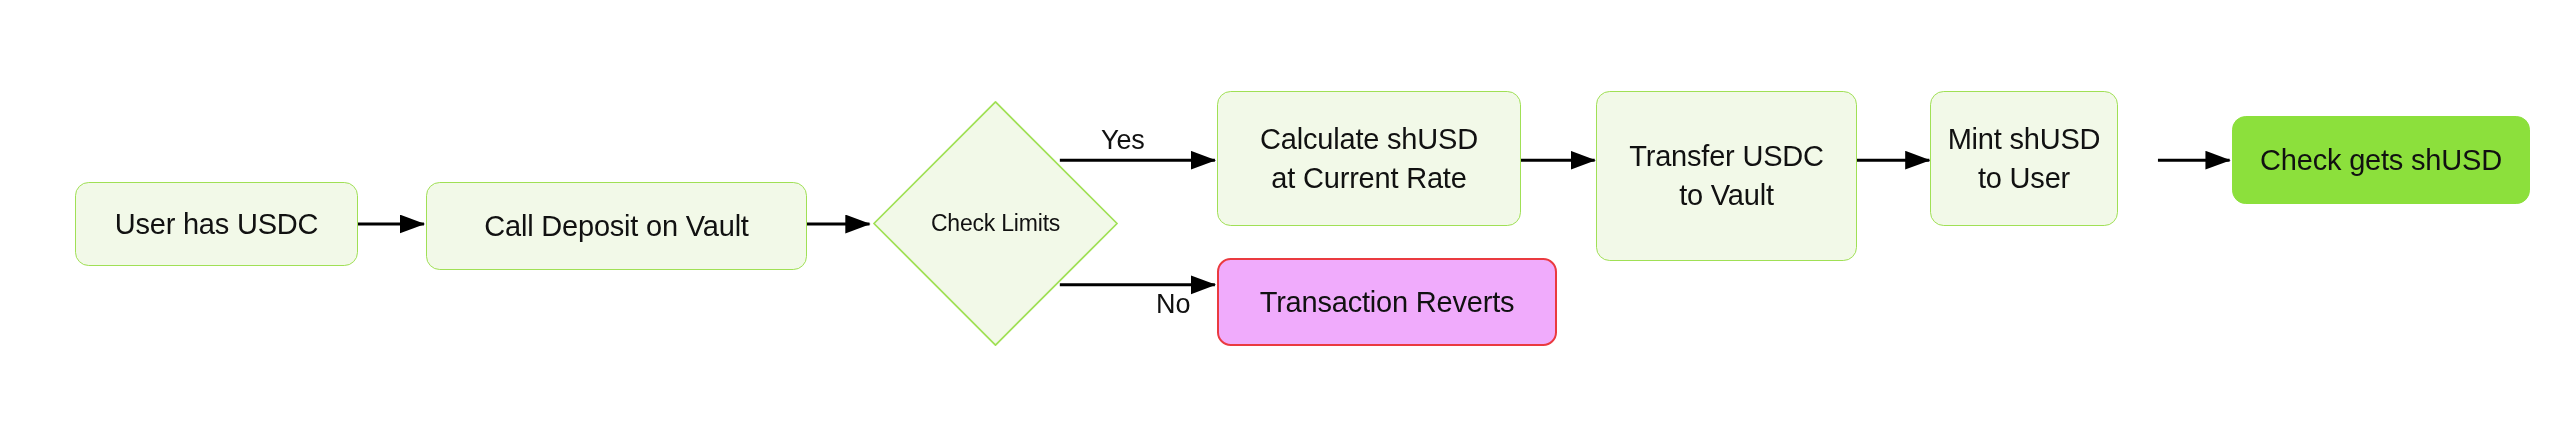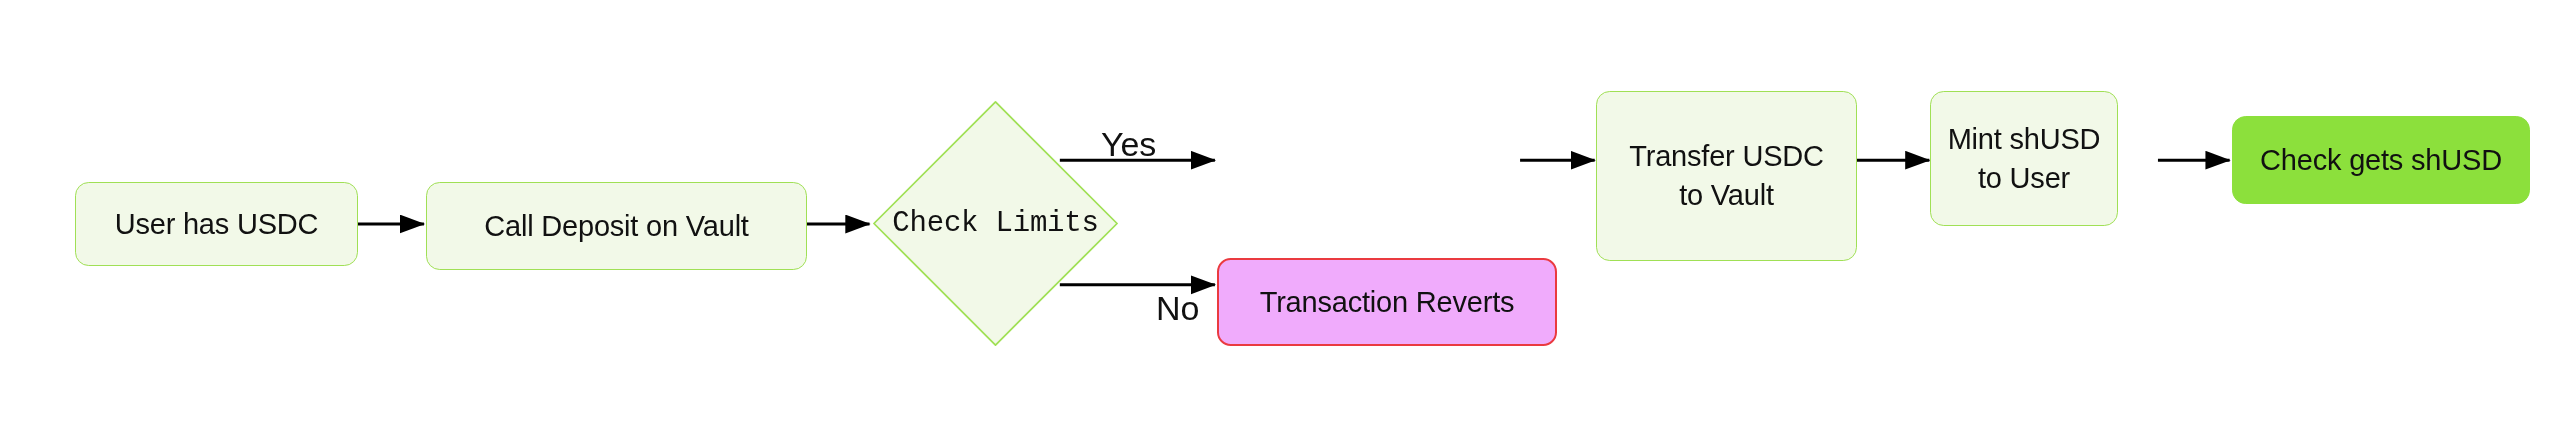--- a/index.html
+++ b/index.html
@@ -51,36 +51,35 @@
   }
   .decision-label {
     position: absolute;
     left: 0;
     top: 0;
     width: 100%;
     height: 100%;
     display: flex;
     align-items: center;
     justify-content: center;
-    font-size: 29px;
+    font-size: 23px;
     color: #111111;
     letter-spacing: -0.2px;
-    font-family: Liberation Mono, monospace;
   }
   .edges {
     position: absolute;
     left: 0;
     top: 0;
     width: 2576px;
     height: 445px;
     pointer-events: none;
   }
   .edge-label {
     position: absolute;
-    font-size: 34px;
+    font-size: 27px;
     color: #111111;
     letter-spacing: -0.1px;
     white-space: nowrap;
   }
 </style>
 </head>
 <body>
 
 <div id="canvas">
 
@@ -114,20 +113,24 @@
     <span>Call Deposit on Vault</span>
   </div>
 
   <div class="decision-wrap" style="left:871px; top:99px; width:249px; height:249px;">
     <svg width="249" height="249" viewBox="0 0 254 254" xmlns="http://www.w3.org/2000/svg">
       <path d="M127 3 L251 127 L127 251 L3 127 Z" fill="#f2f9e8" stroke="#a0e055" stroke-width="1.8" stroke-linejoin="round"></path>
     </svg>
     <div class="decision-label">Check Limits</div>
   </div>
 
+  <div class="node process" style="left:1217px; top:91px; width:304px; height:135px;">
+    <span>Calculate shUSD
+at Current Rate</span>
+  </div>
 
   <div class="node process" style="left:1596px; top:91px; width:261px; height:170px;">
     <span>Transfer USDC
 to Vault</span>
   </div>
 
   <div class="node process" style="left:1930px; top:91px; width:188px; height:135px;">
     <span>Mint shUSD
 to User</span>
   </div>

